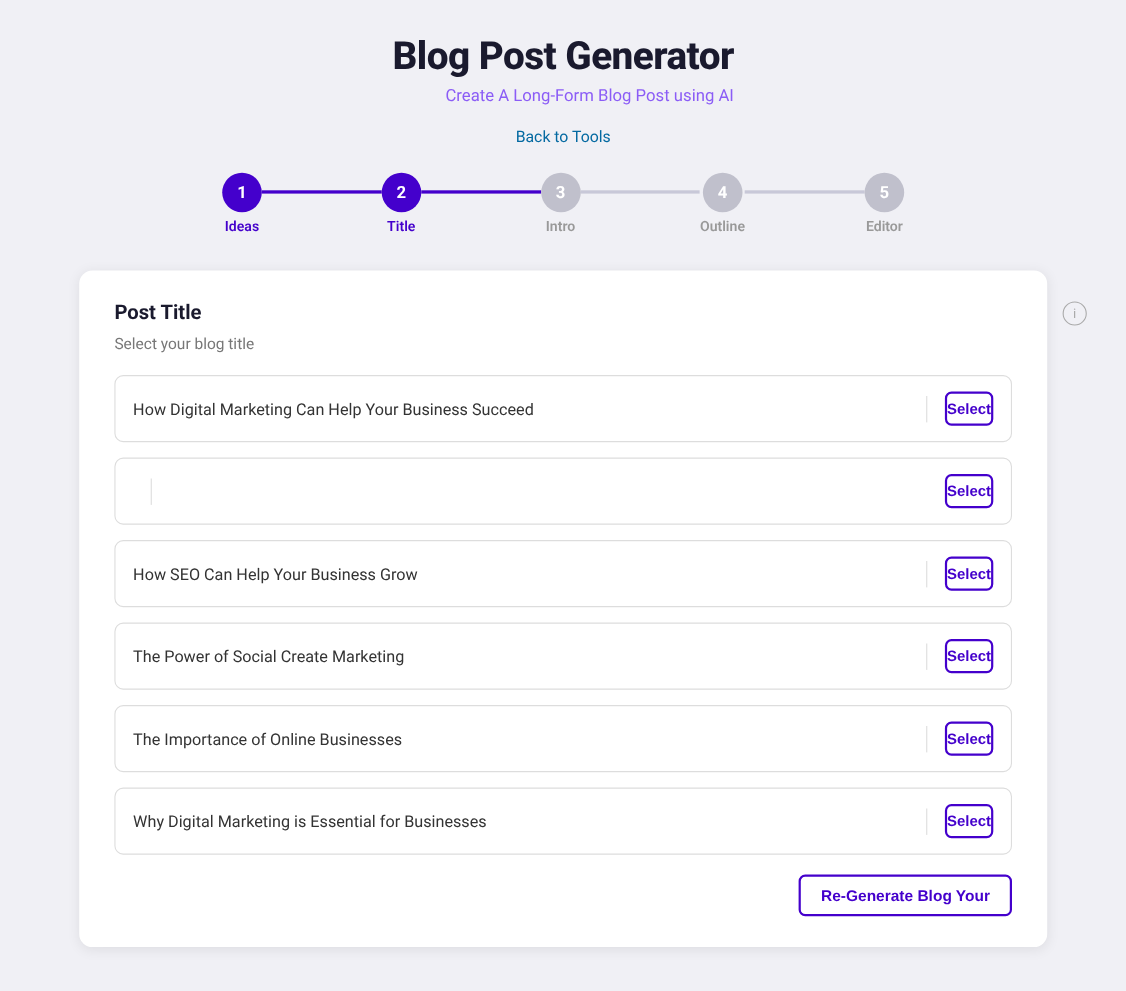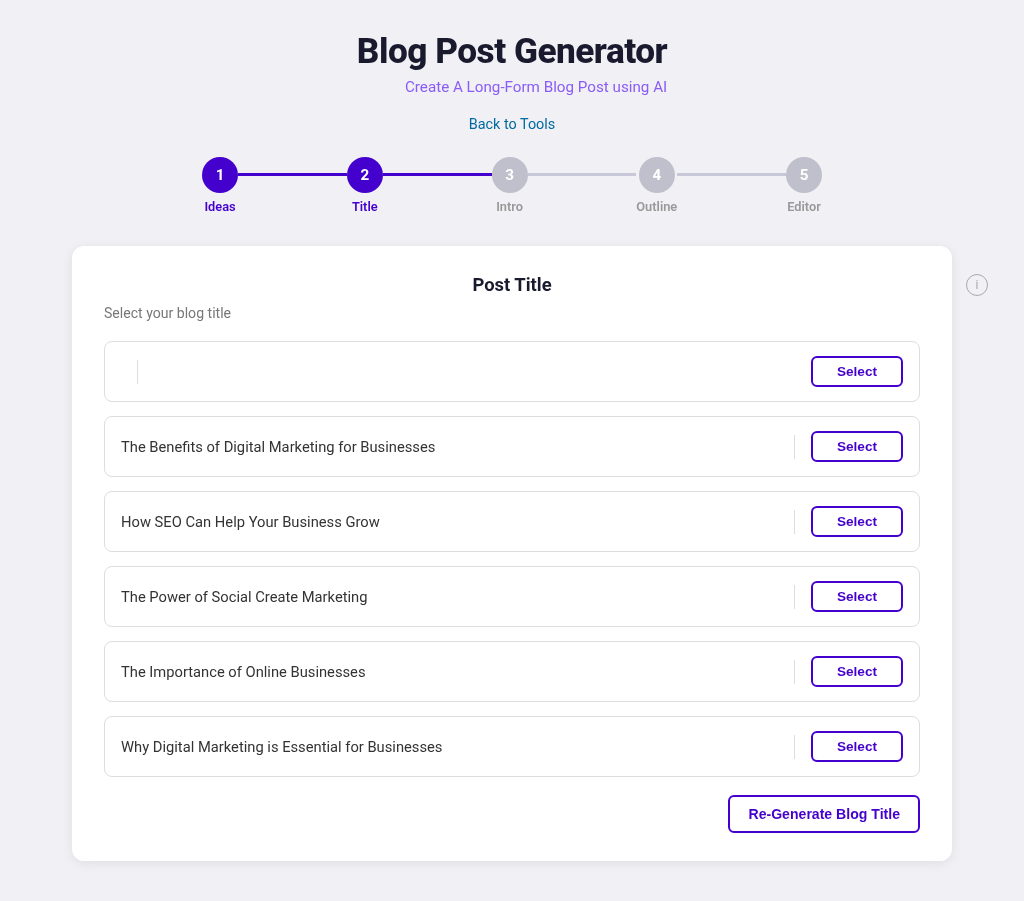--- a/index.html
+++ b/index.html
@@ -114,21 +114,20 @@
       max-width: 880px;
       box-shadow: 0 2px 12px rgba(0,0,0,0.08);
       position: relative;
     }
 
     .card-header {
       display: flex;
       justify-content: space-between;
       align-items: center;
       margin-bottom: 10px;
-      flex-direction: column;
     }
 
     .card-title {
       font-size: 1.15rem;
       font-weight: 700;
       color: #1a1a2e;
     }
 
     .write-own-btn {
       border: 2px solid #4400cc;
@@ -168,21 +167,21 @@
       width: 1px;
       height: 24px;
       background: #ddd;
       margin: 0 16px;
     }
 
     .select-btn {
       border: 2px solid #4400cc;
       background: transparent;
       color: #4400cc;
-      padding: 6px 24px;
+      padding: 6px 0;
       border-radius: 6px;
       font-size: 0.85rem;
       font-weight: 600;
       cursor: pointer;
       white-space: nowrap;
     }
 
     .info-icon {
       position: absolute;
       top: 28px;
@@ -255,25 +254,25 @@
 
 <div style="position:relative; width:100%; max-width:880px;">
   <div class="main-card">
     <div class="card-header">
       <span class="card-title">Post Title</span>
     </div>
     <p class="card-subtitle">Select your blog title</p>
 
     <div id="titles-container">
         <div class="title-option">
-      <div class="title-option-divider"></div>
-      <button class="select-btn">Select</button>
-    </div>
-        <div class="title-option">
-      <span class="title-option-text">The Benefits of Digital Marketing for Businesses</span>
+      <span class="title-option-text">How Digital Marketing Can Help Your Business Succeed</span>
+      <div class="title-option-divider"></div>
+      <button class="select-btn">Select</button>
+    </div>
+        <div class="title-option">
       <div class="title-option-divider"></div>
       <button class="select-btn">Select</button>
     </div>
         <div class="title-option">
       <span class="title-option-text">How SEO Can Help Your Business Grow</span>
       <div class="title-option-divider"></div>
       <button class="select-btn">Select</button>
     </div>
         <div class="title-option">
       <span class="title-option-text">The Power of Social Create Marketing</span>
@@ -286,17 +285,17 @@
       <button class="select-btn">Select</button>
     </div>
         <div class="title-option">
       <span class="title-option-text">Why Digital Marketing is Essential for Businesses</span>
       <div class="title-option-divider"></div>
       <button class="select-btn">Select</button>
     </div>
       </div>
 
     <div class="footer-actions">
-      <button class="regenerate-btn">Re-Generate Blog Title</button>
+      <button class="regenerate-btn">Re-Generate Blog Your</button>
     </div>
   </div>
   <div class="info-icon">i</div>
 </div>
 
 </body></html>

